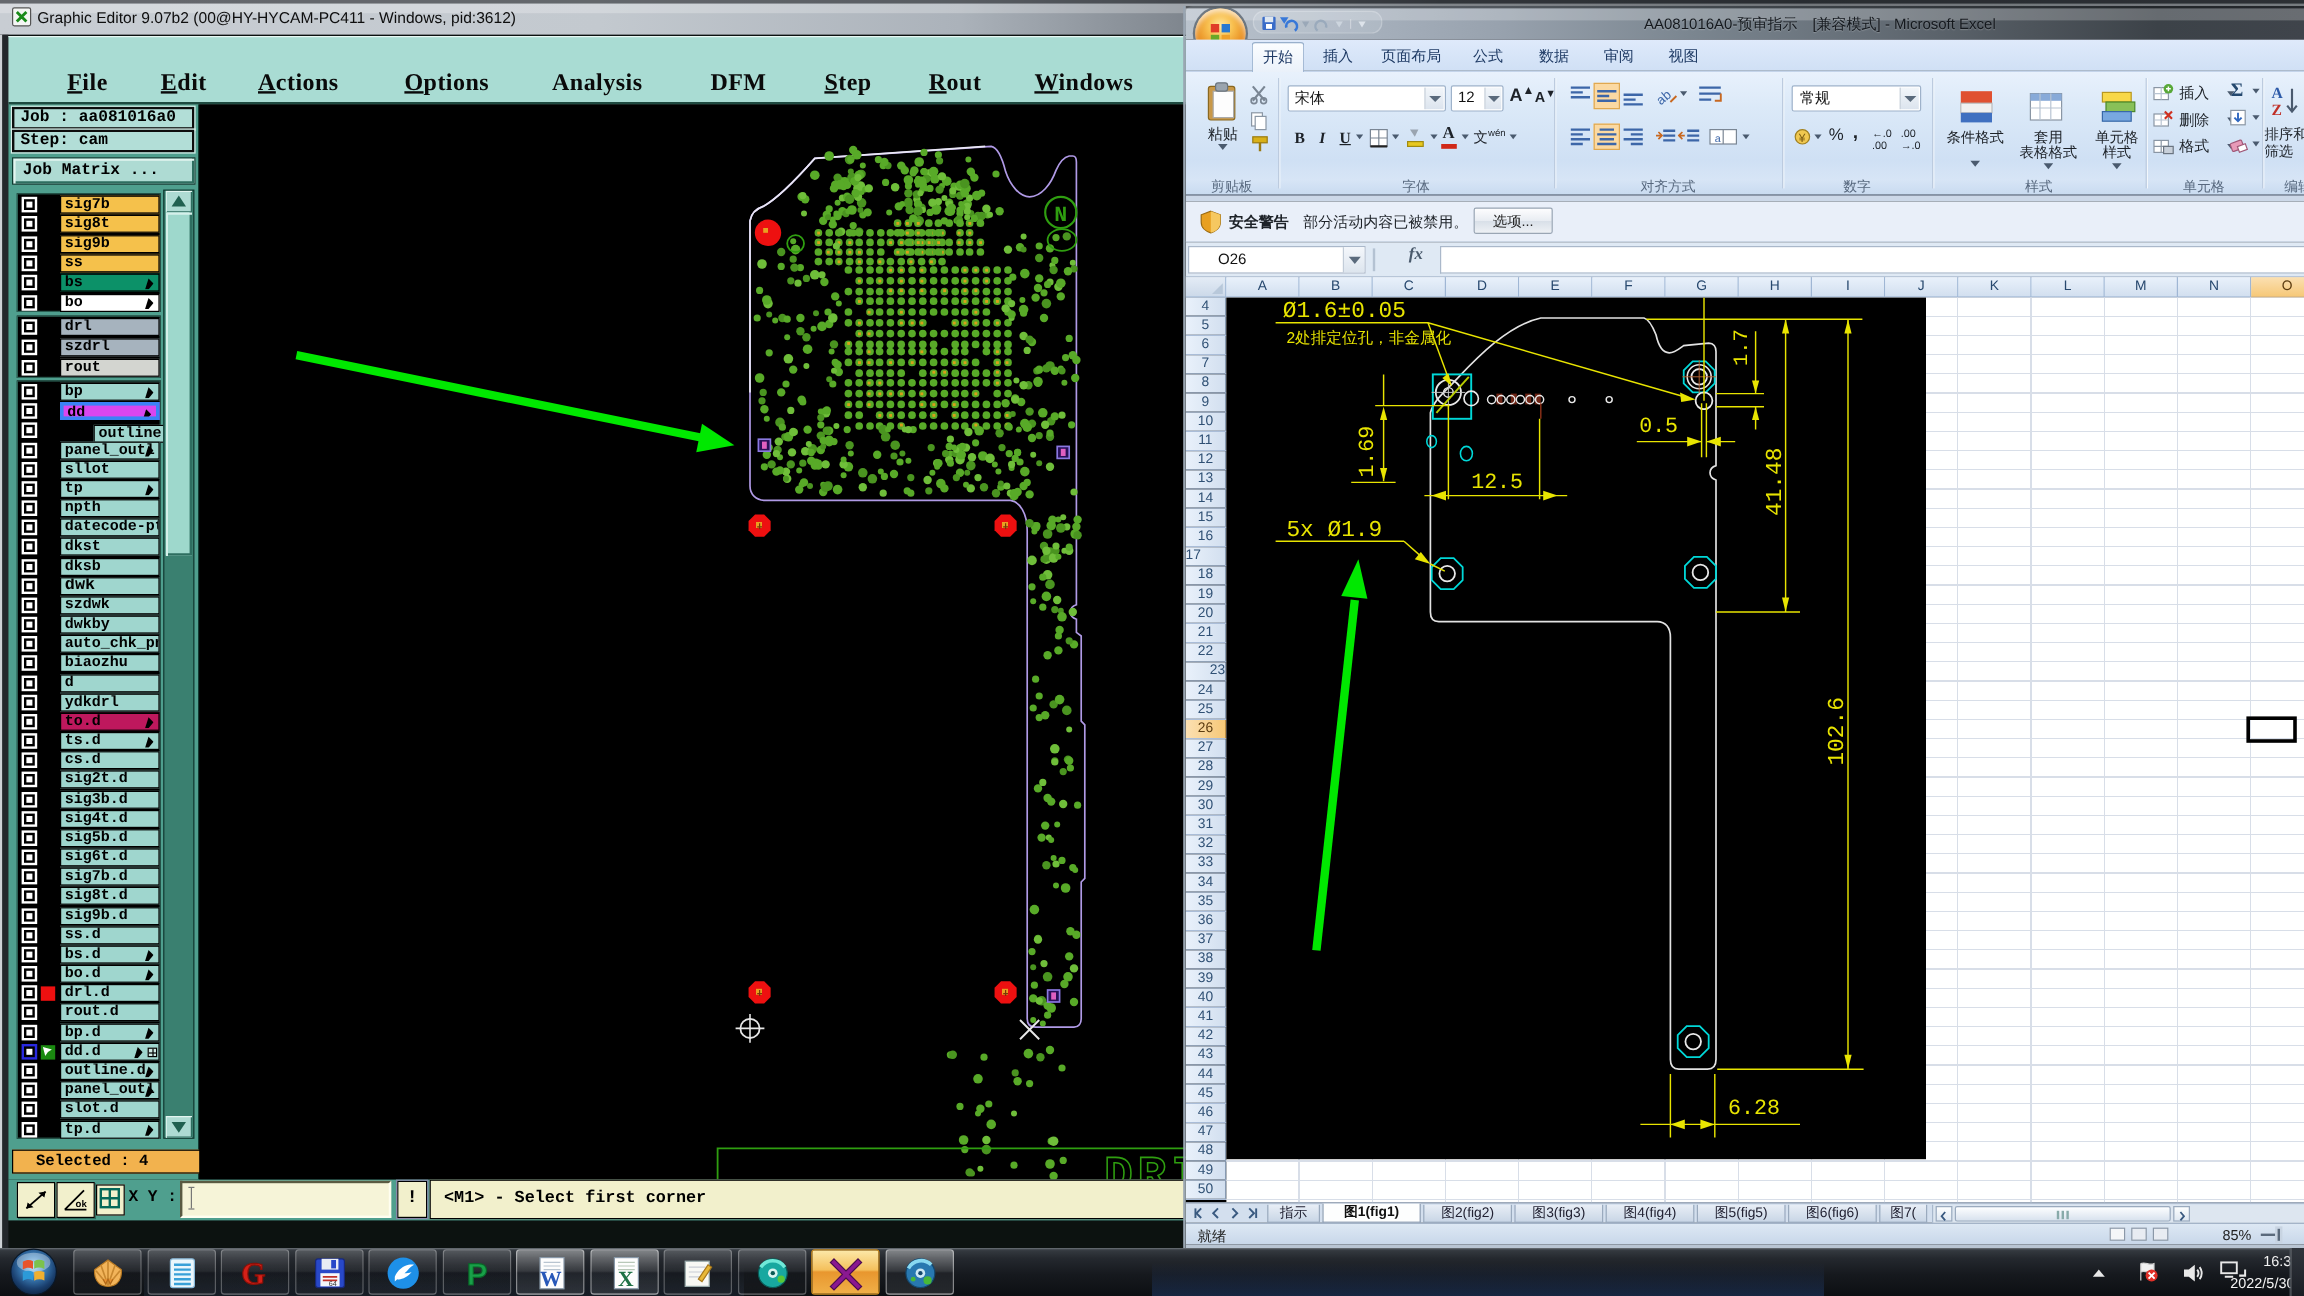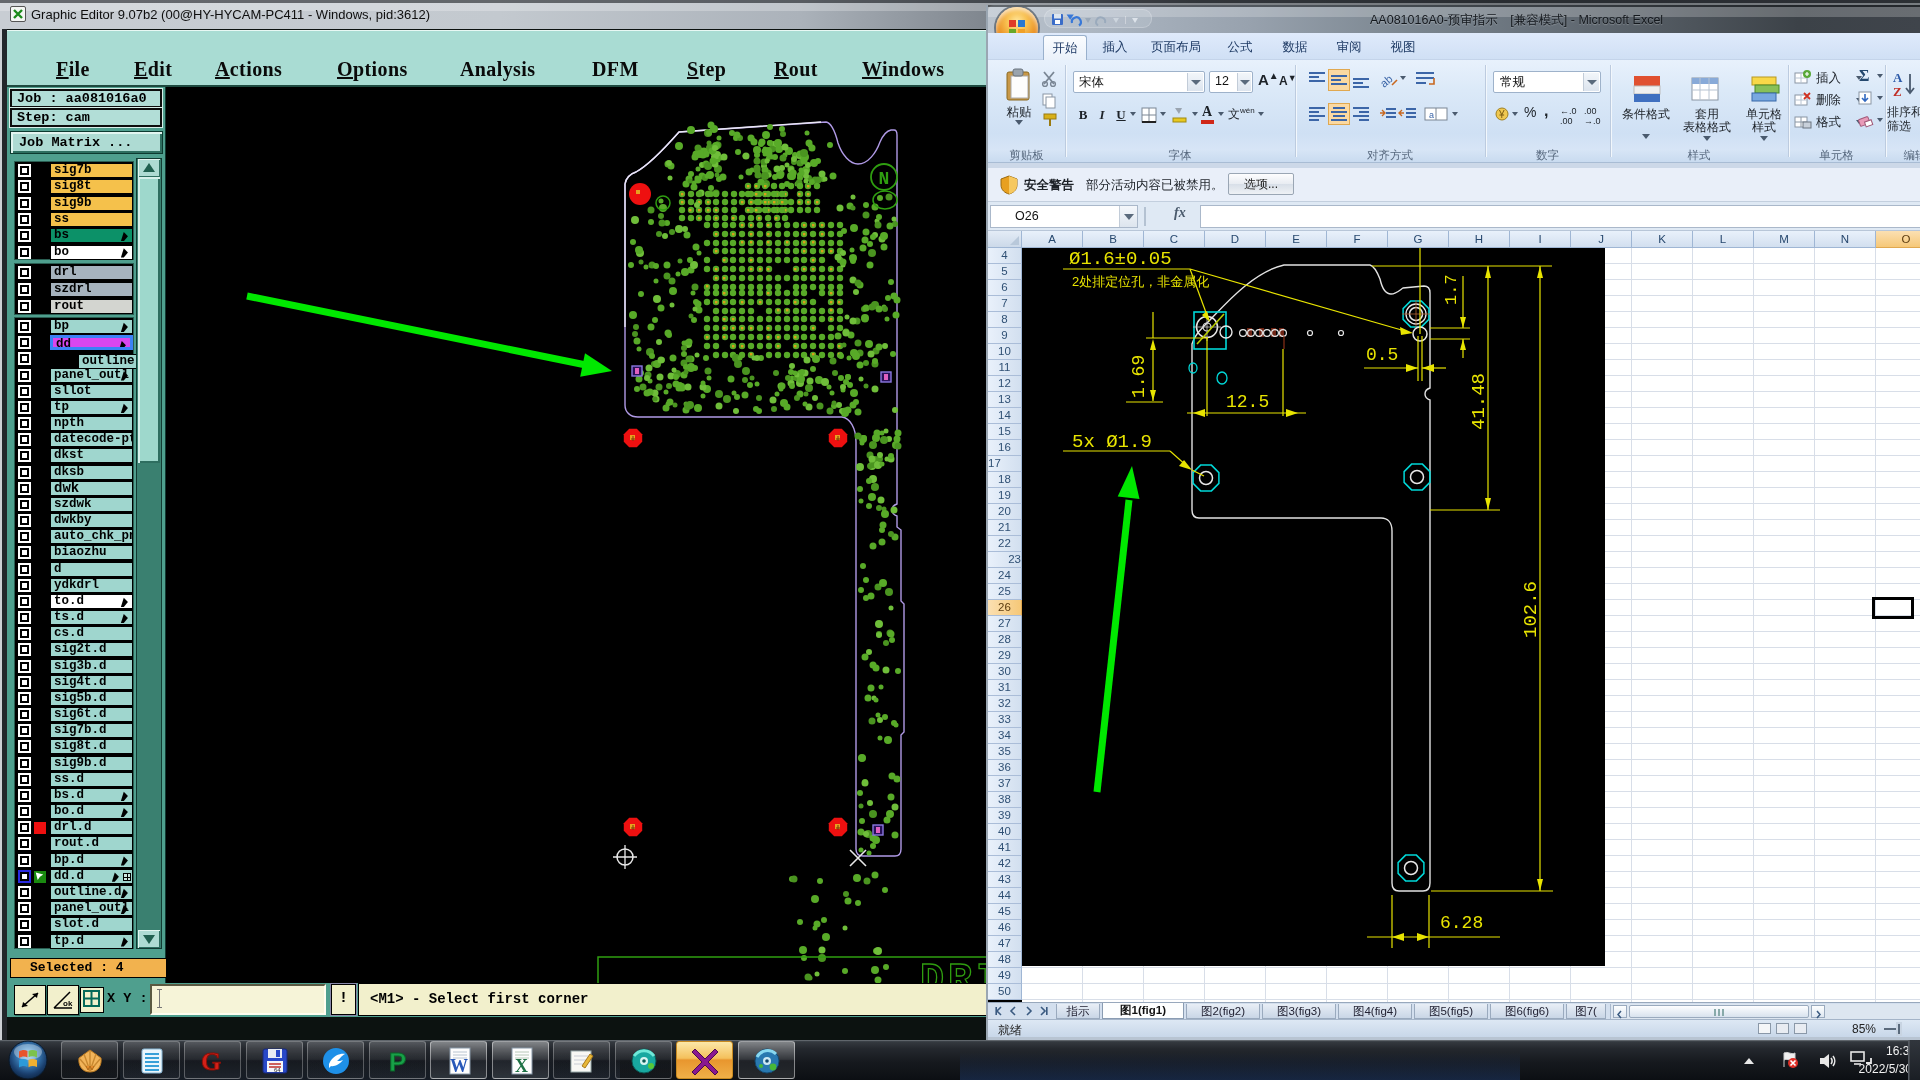--- a/index.html
+++ b/index.html
@@ -142,21 +142,21 @@
           <div class="abs" style="left:2px;top:2px;width:5px;height:5px;background:#fff;"></div>
         </div>
         <div class="abs mono" style="left:35px;top:243.6px;width:83px;height:15px;background:#9fd6ce;border:1px solid #000;font-size:12.5px;line-height:13px;color:#000;padding-left:3px;overflow:hidden;white-space:nowrap;">d</div>
         <div class="abs" style="left:3px;top:260.7px;width:13px;height:13px;border:2px solid #ffffff;background:#000;">
           <div class="abs" style="left:2px;top:2px;width:5px;height:5px;background:#fff;"></div>
         </div>
         <div class="abs mono" style="left:35px;top:259.7px;width:83px;height:15px;background:#9fd6ce;border:1px solid #000;font-size:12.5px;line-height:13px;color:#000;padding-left:3px;overflow:hidden;white-space:nowrap;">ydkdrl</div>
         <div class="abs" style="left:3px;top:276.9px;width:13px;height:13px;border:2px solid #ffffff;background:#000;">
           <div class="abs" style="left:2px;top:2px;width:5px;height:5px;background:#fff;"></div>
         </div>
-        <div class="abs mono" style="left:35px;top:275.9px;width:83px;height:15px;background:#ffffff;border:1px solid #000;font-size:12.5px;line-height:13px;color:#000;padding-left:3px;overflow:hidden;white-space:nowrap;">to.d<div class="abs" style="right:3px;top:2px;width:9px;height:10px;background:#000;clip-path:polygon(10% 100%,42% 8%,88% 50%,42% 100%);"></div></div>
+        <div class="abs mono" style="left:35px;top:275.9px;width:83px;height:15px;background:#be185d;border:1px solid #000;font-size:12.5px;line-height:13px;color:#000;padding-left:3px;overflow:hidden;white-space:nowrap;">to.d<div class="abs" style="right:3px;top:2px;width:9px;height:10px;background:#000;clip-path:polygon(10% 100%,42% 8%,88% 50%,42% 100%);"></div></div>
         <div class="abs" style="left:3px;top:293.1px;width:13px;height:13px;border:2px solid #ffffff;background:#000;">
           <div class="abs" style="left:2px;top:2px;width:5px;height:5px;background:#fff;"></div>
         </div>
         <div class="abs mono" style="left:35px;top:292.1px;width:83px;height:15px;background:#9fd6ce;border:1px solid #000;font-size:12.5px;line-height:13px;color:#000;padding-left:3px;overflow:hidden;white-space:nowrap;">ts.d<div class="abs" style="right:3px;top:2px;width:9px;height:10px;background:#000;clip-path:polygon(10% 100%,42% 8%,88% 50%,42% 100%);"></div></div>
         <div class="abs" style="left:3px;top:309.2px;width:13px;height:13px;border:2px solid #ffffff;background:#000;">
           <div class="abs" style="left:2px;top:2px;width:5px;height:5px;background:#fff;"></div>
         </div>
         <div class="abs mono" style="left:35px;top:308.2px;width:83px;height:15px;background:#9fd6ce;border:1px solid #000;font-size:12.5px;line-height:13px;color:#000;padding-left:3px;overflow:hidden;white-space:nowrap;">cs.d</div>
         <div class="abs" style="left:3px;top:325.4px;width:13px;height:13px;border:2px solid #ffffff;background:#000;">
           <div class="abs" style="left:2px;top:2px;width:5px;height:5px;background:#fff;"></div>

